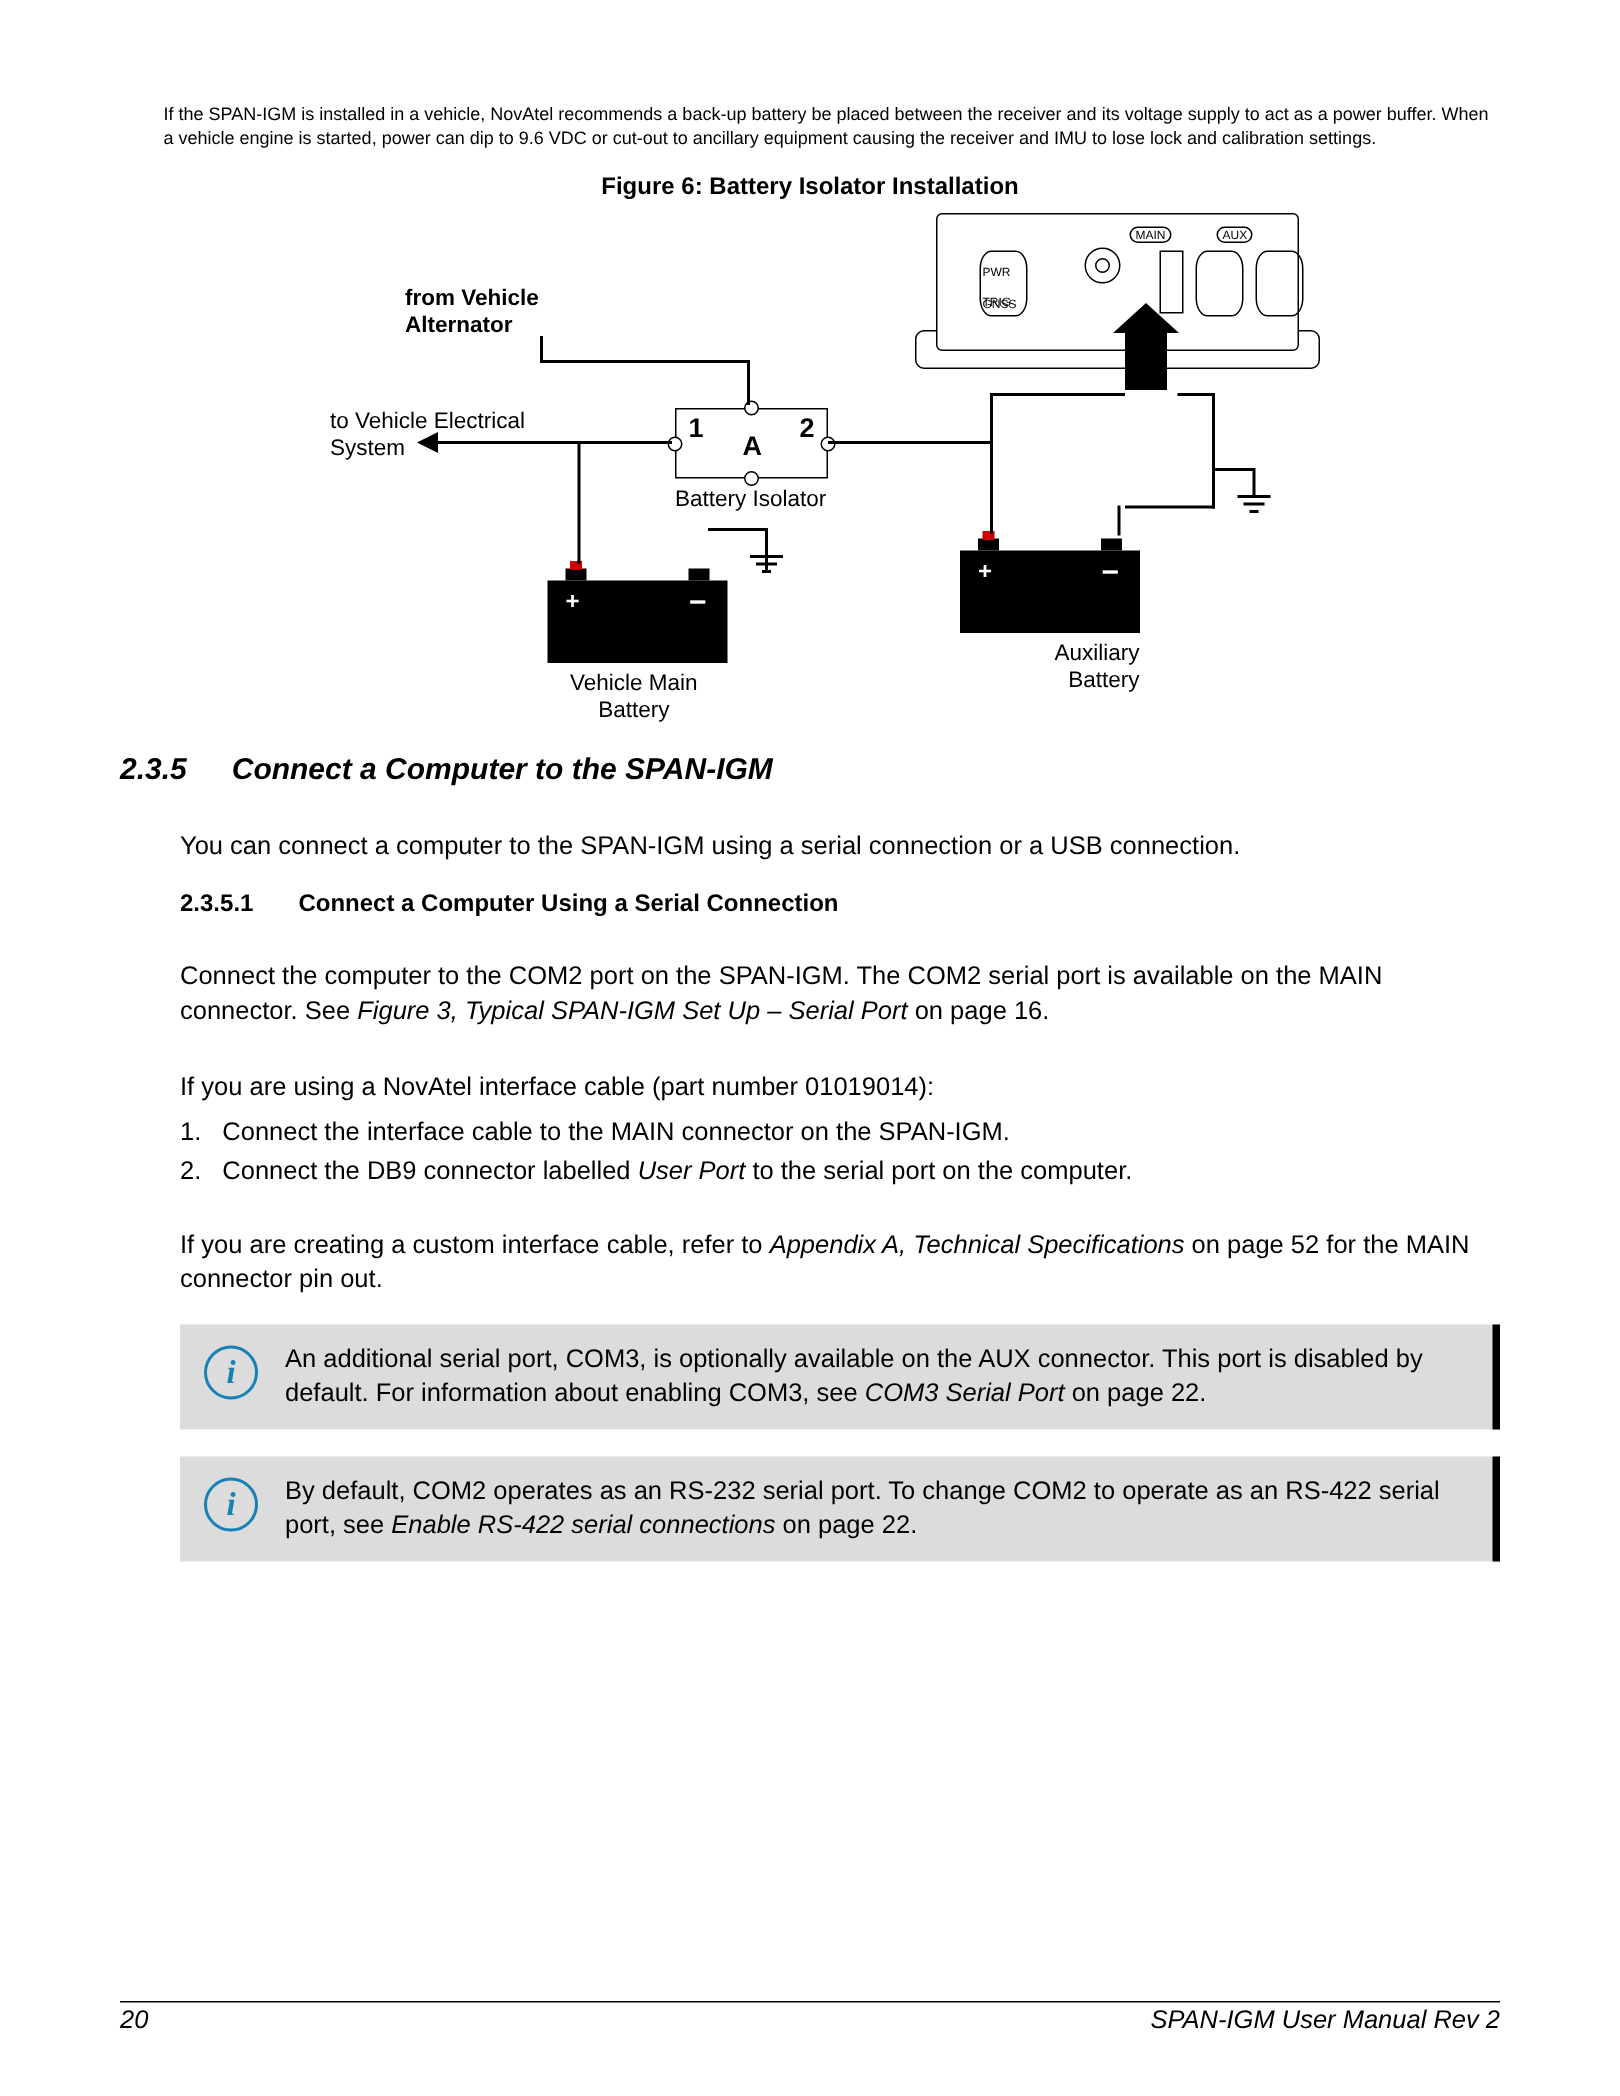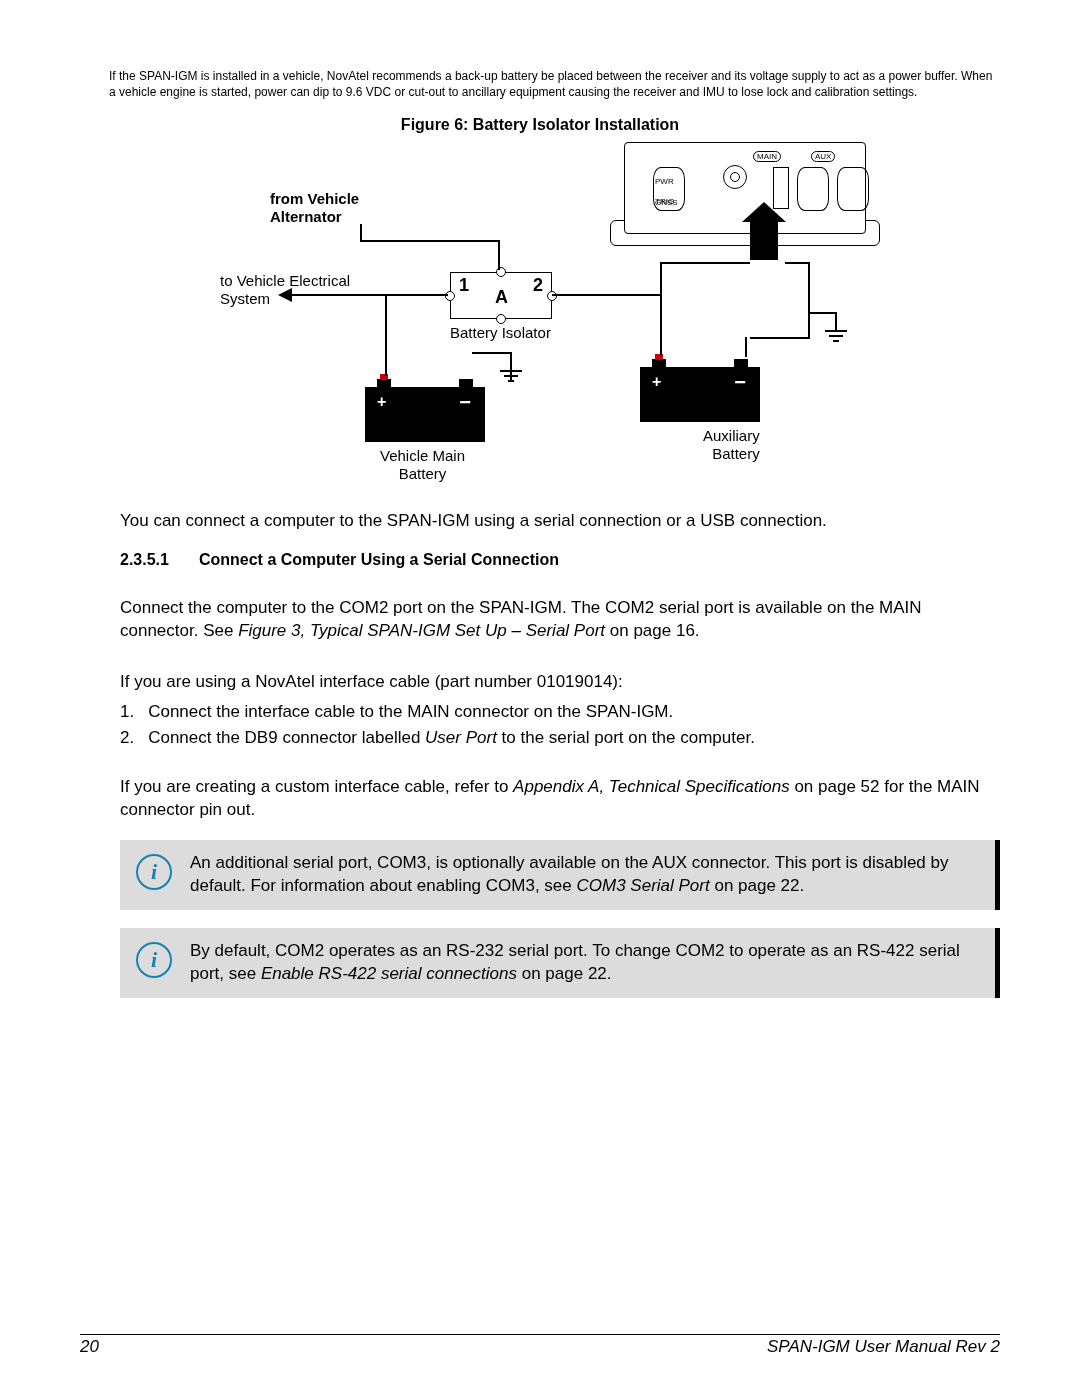--- a/index.html
+++ b/index.html
@@ -320,20 +320,24 @@
       <div class="v"></div>
         <div class="h1"></div>
         <div class="h2"></div>
         <div class="h3"></div>
     </div>
     <div class="line" style="left:618px;top:170px;width:28px;height:1.5px;"></div>
     <div class="line" style="left:555px;top:195px;width:1.5px;height:20px;"></div>
 
   </div>
 
+  <div class="section-title">
+    <span>2.3.5</span>
+    <span>Connect a Computer to the SPAN-IGM</span>
+  </div>
   <div class="para">You can connect a computer to the SPAN-IGM using a serial connection or a USB connection.</div>
 
   <div class="subsection-title">
     <span>2.3.5.1</span>
     <span>Connect a Computer Using a Serial Connection</span>
   </div>
 
   <div class="para">
     <span>Connect the computer to the COM2 port on the SPAN-IGM. The COM2 serial port is available on the MAIN connector. See </span><span class="italic">Figure 3, Typical SPAN-IGM Set Up – Serial Port</span><span> on page 16.</span>
   </div>

